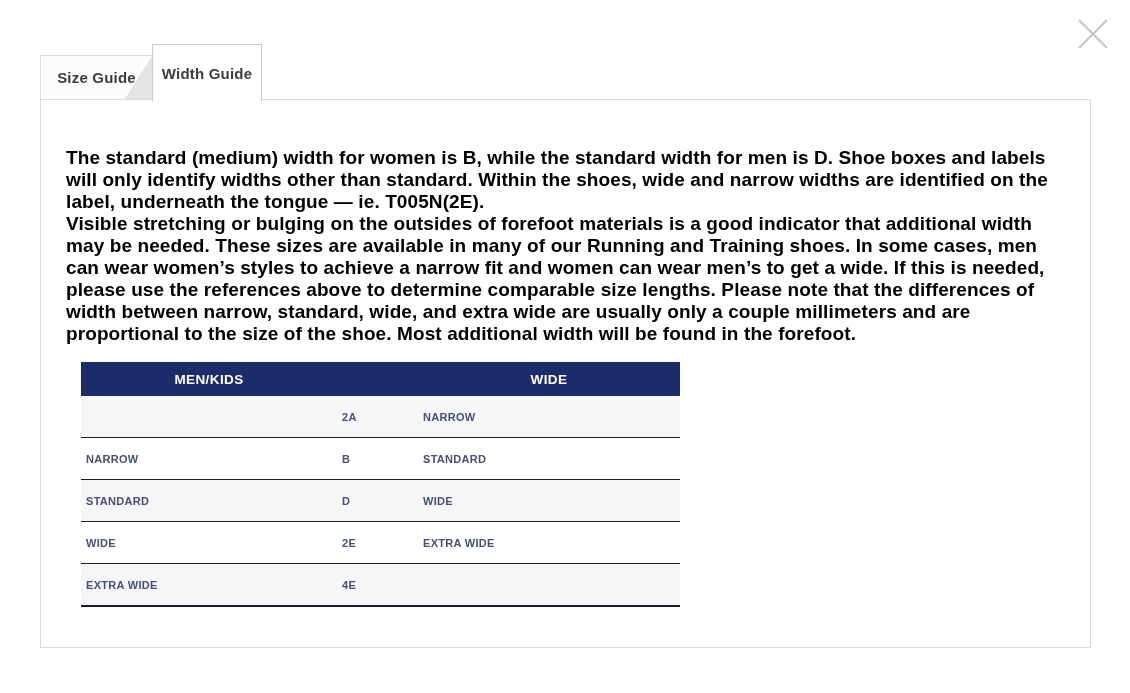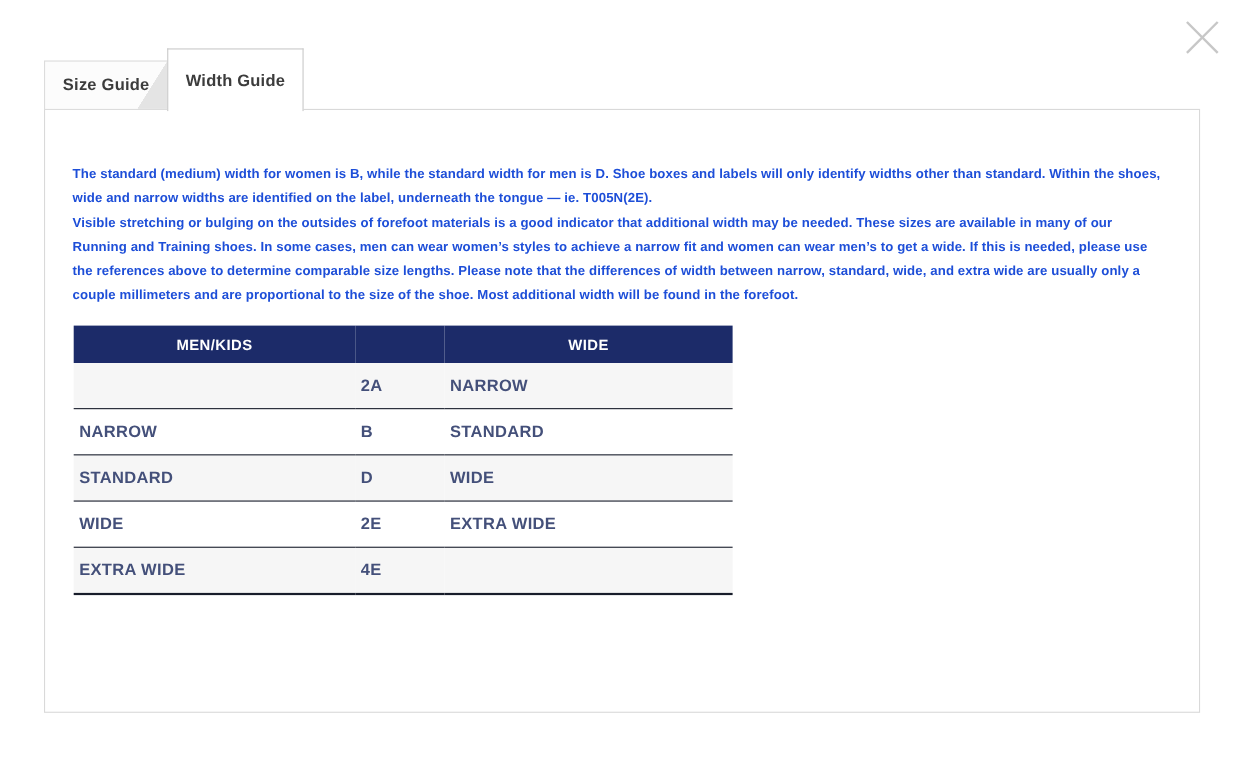--- a/index.html
+++ b/index.html
@@ -33,67 +33,67 @@
     background:#fcfcfc;
     border:1px solid #dcdcdc;
     z-index:2;
   }
   .tab-size .fold {
     position:absolute; right:0; top:0; bottom:0; width:27px;
     background:linear-gradient(to bottom right, rgba(0,0,0,0) 49.5%, #e4e4e4 50%);
     pointer-events:none;
   }
   .tab-width {
-    left:152px; top:44px; width:124px; height:57px;
+    left:152px; top:44px; width:110px; height:57px;
     background:#ffffff;
     border:1px solid #c9c9c9;
     border-bottom:none;
     z-index:3;
   }
 
   
   .panel {
     position:absolute; left:40px; top:99px;
     width:1051px; height:549px;
     box-sizing:border-box;
     border:1px solid #d9d9d9;
     background:#ffffff;
     z-index:1;
   }
   .panel-inner {
     position:absolute; left:25px; top:47px; width:990px;
   }
   .body-text {
     margin:0;
-    font-size:12px; line-height:22px;
-    color:#1d4ed8; font-weight:600;
+    font-size:19px; line-height:22px;
+    color:#000000; font-weight:600;
     letter-spacing:0.1px;
   }
   .q-heading { margin:22px 0 0 0; }
   .p2 { margin:0; }
 
   
   table.width-table {
-    margin:17px 0 0 1px;
+    margin:17px 0 0 15px;
     width:599px;
     border-collapse:collapse;
     table-layout:fixed;
   }
   table.width-table th {
     background:#1c2b69;
     color:#ffffff;
     height:34px;
     font-size:13.5px; font-weight:700;
     letter-spacing:0.4px;
     text-align:center;
     padding:0;
   }
   table.width-table td {
     height:41px;
-    font-size:15px;
+    font-size:11px;
     color:#44507a;
     font-weight:600;
     letter-spacing:0.3px;
     padding:0 0 0 5px;
     text-align:left;
     vertical-align:middle;
   }
   table.width-table tbody tr { border-bottom:1.5px solid #181d2b; }
   table.width-table tbody tr:nth-child(odd)  { background:#f6f6f6; }
   table.width-table tbody tr:nth-child(even) { background:#ffffff; }

